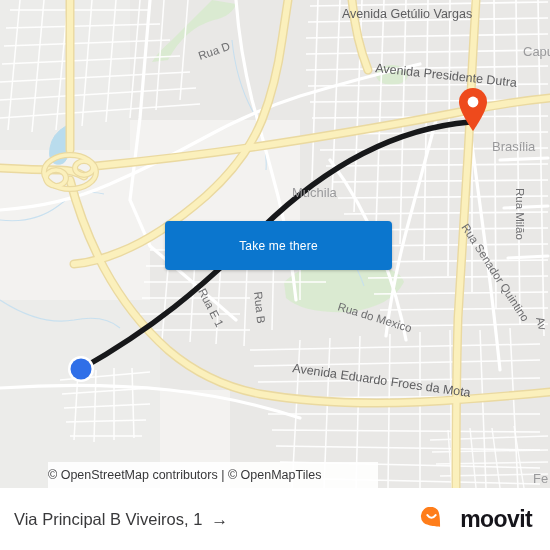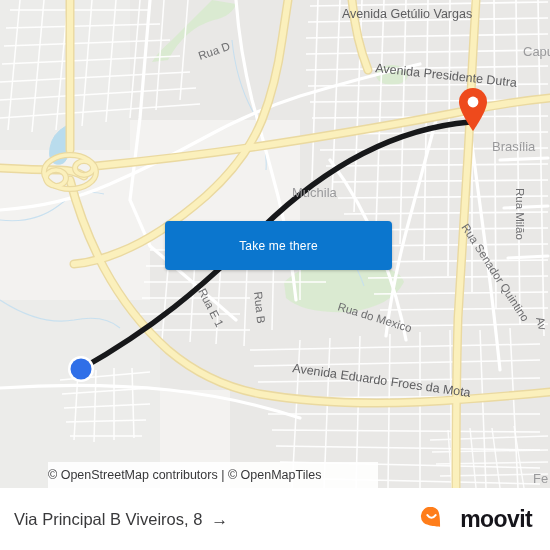--- a/index.html
+++ b/index.html
@@ -287,21 +287,21 @@
 
     <button id="take-me-there">Take me there</button>
 
     <div id="attribution">
       <span class="attr-text">© OpenStreetMap contributors | © OpenMapTiles</span>
     </div>
   </div>
 
   <div id="footer">
     <div id="footer-route">
-      <span class="route-endpoint">Via Principal B Viveiros, 8</span>
+      <span class="route-endpoint">Via Principal B Viveiros, 1</span>
       <span class="route-arrow">→</span>
     </div>
 
     <div id="moovit-logo">
       <svg width="24" height="24" viewBox="0 0 24 24">
         <g transform="rotate(-42 12 11)">
           <path d="M12 23 C12 23 2.5 13.2 2.5 8.6 A9.5 9.5 0 1 1 21.5 8.6 C21.5 13.2 12 23 12 23 Z" fill="#ff7d1a"></path>
         </g>
         <path d="M7.4 8.1 Q11.4 13.4 15.6 8.1" fill="none" stroke="#ffffff" stroke-width="2.1" stroke-linecap="round"></path>
       </svg>

